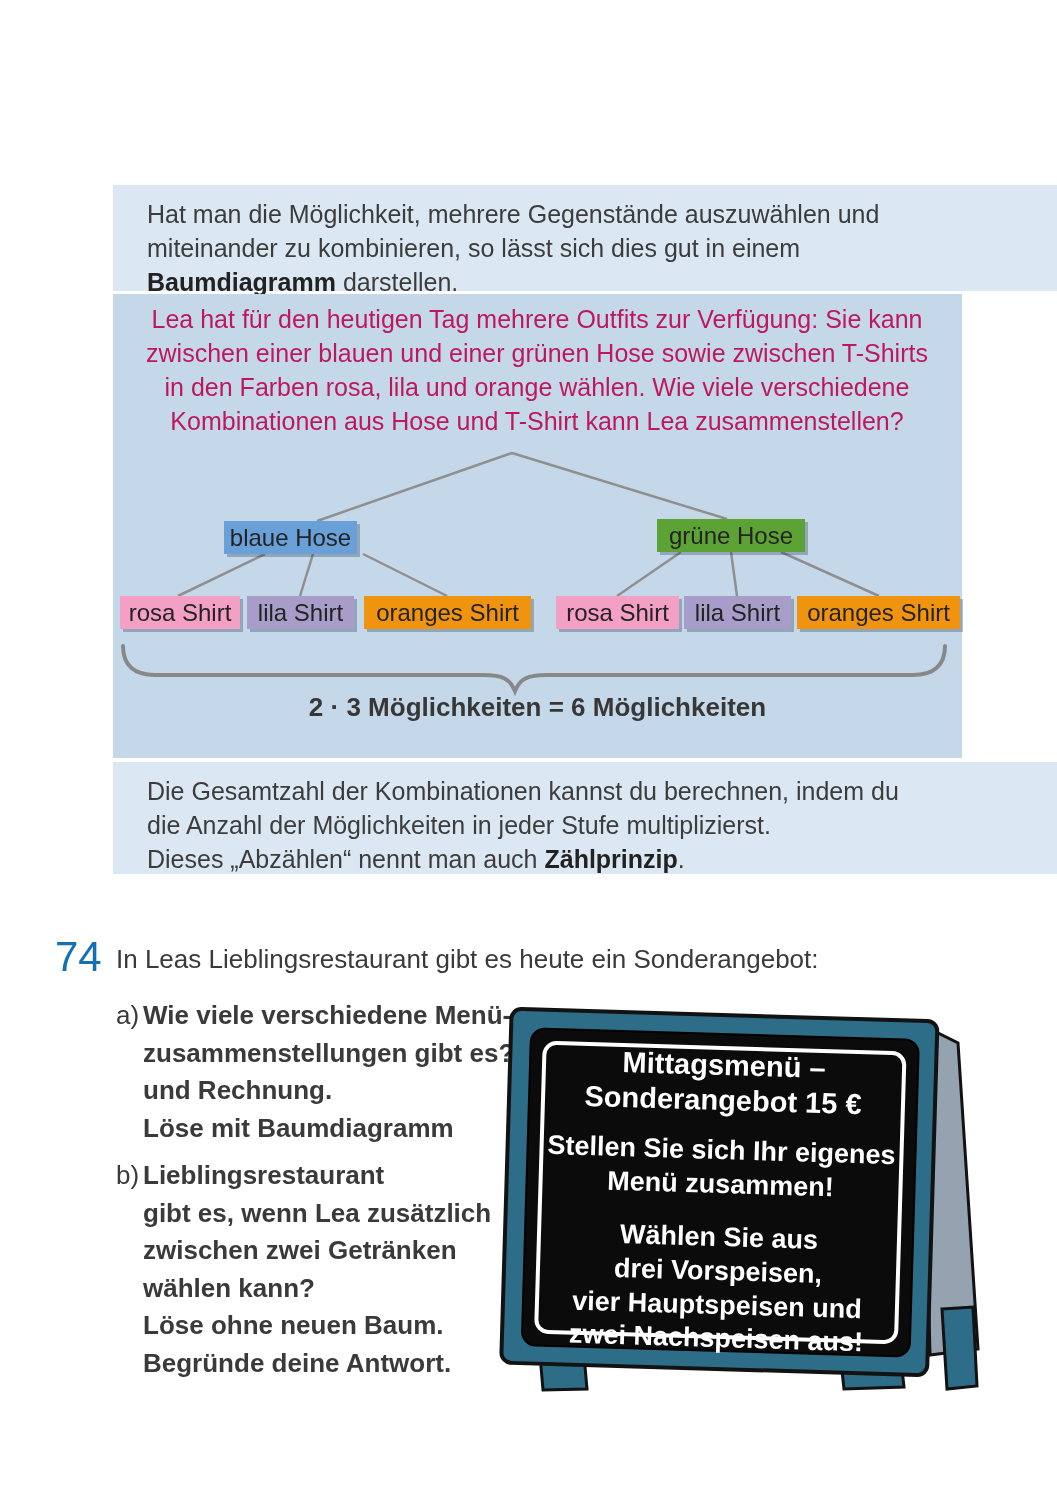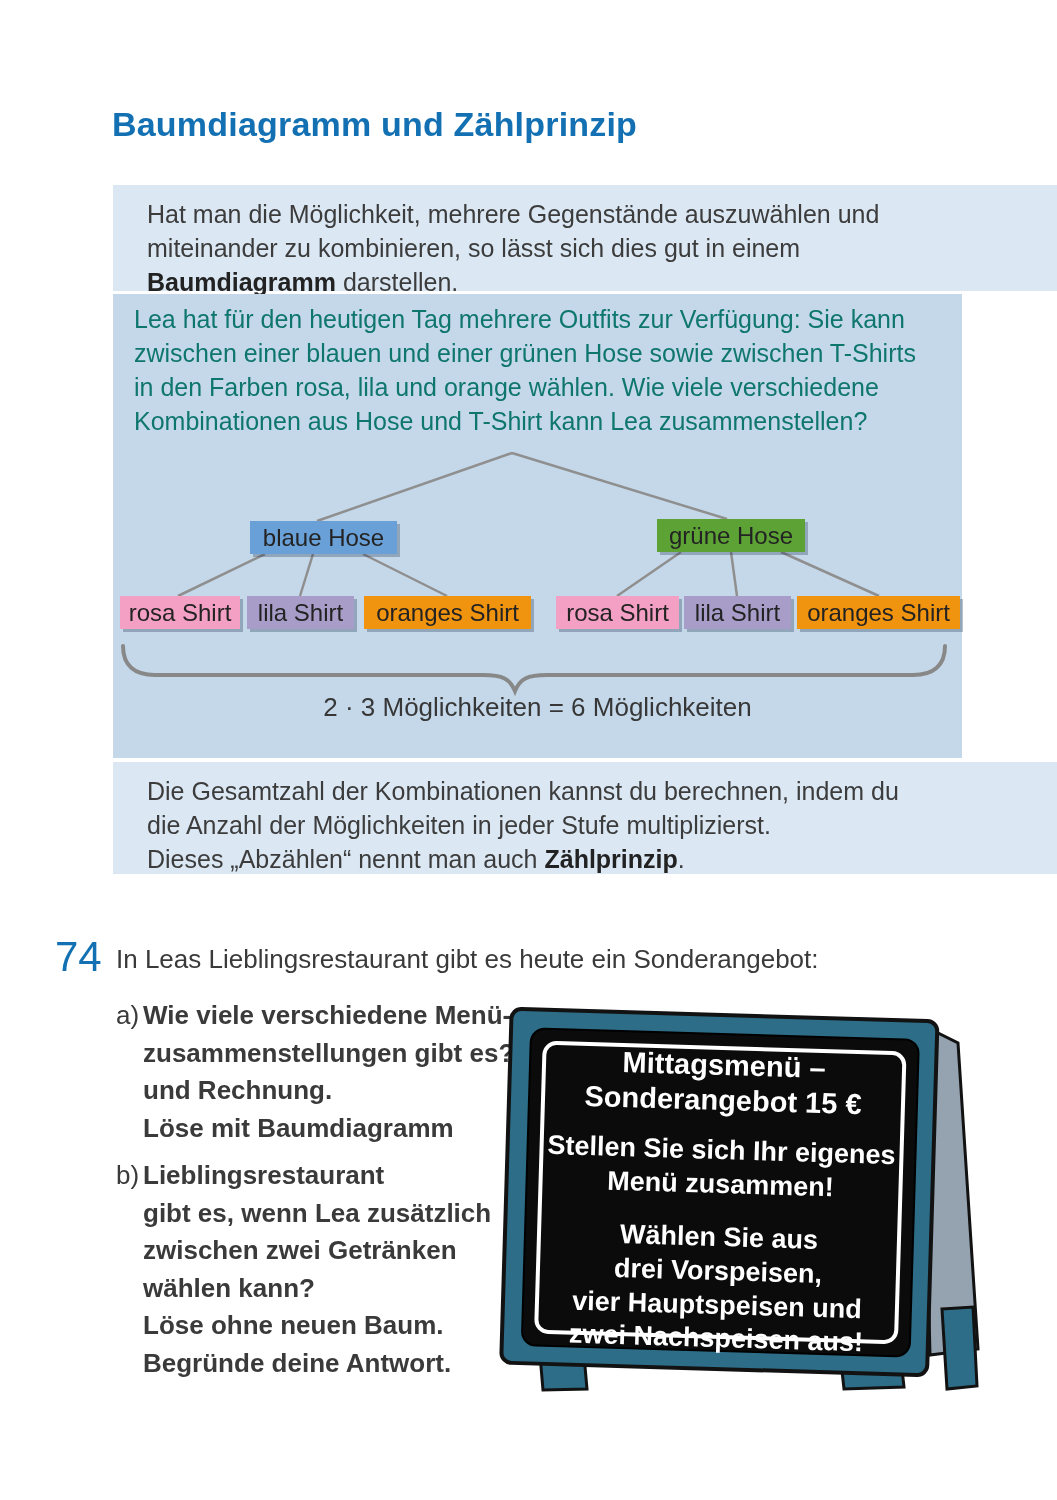--- a/index.html
+++ b/index.html
@@ -13,48 +13,47 @@
     left:112px;top:105px;width:860px;
     font-size:34px;font-weight:bold;color:#1371b3;letter-spacing:0.2px;
   }
   
   .infobox{left:113px;width:1008px;background:#dbe8f4;box-sizing:border-box;padding:12px 34px;
     font-size:25px;line-height:34px;color:#3c3c3c;}
   .infobox b{color:#222;}
   #box-intro{top:185px;height:106px;}
   #box-principle{top:762px;height:112px;}
   #box-example{left:113px;top:294px;width:849px;height:464px;background:#c5d8ea;box-sizing:border-box;}
-  .para{position:absolute;left:21px;top:8px;width:806px;font-size:25px;line-height:34px;color:#0f766e;}
+  .para{position:absolute;left:21px;top:8px;width:806px;font-size:25px;line-height:34px;color:#be185d;text-align:center;}
   .blocklines span{display:block;}
   
   .tnode{
     position:absolute;height:33px;box-sizing:border-box;
     display:flex;align-items:center;justify-content:center;
     font-size:24px;color:#232323;
     box-shadow:3px 3px 0 rgba(30,50,80,0.30);
   }
   .caption{position:absolute;left:0;top:398px;width:100%;text-align:center;
-    font-size:26px;color:#373737;}
+    font-size:26px;color:#373737;font-weight:bold;}
   
   .task-number{left:55px;top:933px;font-size:42px;font-weight:normal;color:#1371b3;}
   .task-intro{left:116px;top:944px;font-size:26px;color:#3a3a3a;}
   .task-part{font-size:26px;line-height:37.5px;color:#3a3a3a;}
   .part-marker{position:absolute;left:0;top:0;}
   .part-lines{margin-left:27px;font-weight:bold;}
   #part-a{left:116px;top:997px;width:420px;}
   #part-b{left:116px;top:1157px;width:420px;}
   svg text{font-family:"Liberation Sans",sans-serif;}
   .sign-text{fill:#ffffff;font-weight:bold;text-anchor:middle;}
 </style>
 </head>
 <body>
 
 <div id="page">
 
-  <div class="abs page-title">Baumdiagramm und Zählprinzip</div>
 
   <div class="abs infobox" id="box-intro">
     <span style="display:block">Hat man die Möglichkeit, mehrere Gegenstände auszuwählen und</span>
     <span style="display:block">miteinander zu kombinieren, so lässt sich dies gut in einem</span>
     <span style="display:block"><b>Baumdiagramm</b><span> darstellen.</span></span>
   </div>
 
   <div class="abs" id="box-example">
     <div class="para blocklines">
       <span>Lea hat für den heutigen Tag mehrere Outfits zur Verfügung: Sie kann</span>
@@ -74,21 +73,21 @@
         <path d="M250,260 L334,302"></path>
 
         <path d="M568,258 L504,302"></path>
         <path d="M618,258 L624,302"></path>
         <path d="M668,258 L766,302"></path>
       </g>
 
       <path d="M10,352 C10,372 22,381 42,381 L370,381 C390,381 397,385 402,397 C407,385 414,381 434,381 L800,381 C820,381 832,372 832,352" stroke="#888888" stroke-width="4" fill="none" stroke-linecap="round"></path>
     </svg>
 
-    <div class="tnode" style="left: 137px; top: 227px; width: 147px; background: rgb(105, 160, 215);">
+    <div class="tnode" style="left: 111px; top: 227px; width: 133px; background: rgb(105, 160, 215);">
       <span>blaue Hose</span>
     </div>
     <div class="tnode" style="left: 544px; top: 225px; width: 148px; background: rgb(92, 162, 52);">
       <span>grüne Hose</span>
     </div>
 
     <div class="tnode" style="left: 7px; top: 302px; width: 120px; background: rgb(244, 159, 196);">
       <span>rosa Shirt</span>
     </div>
     <div class="tnode" style="left: 134px; top: 302px; width: 107px; background: rgb(168, 157, 201);">

